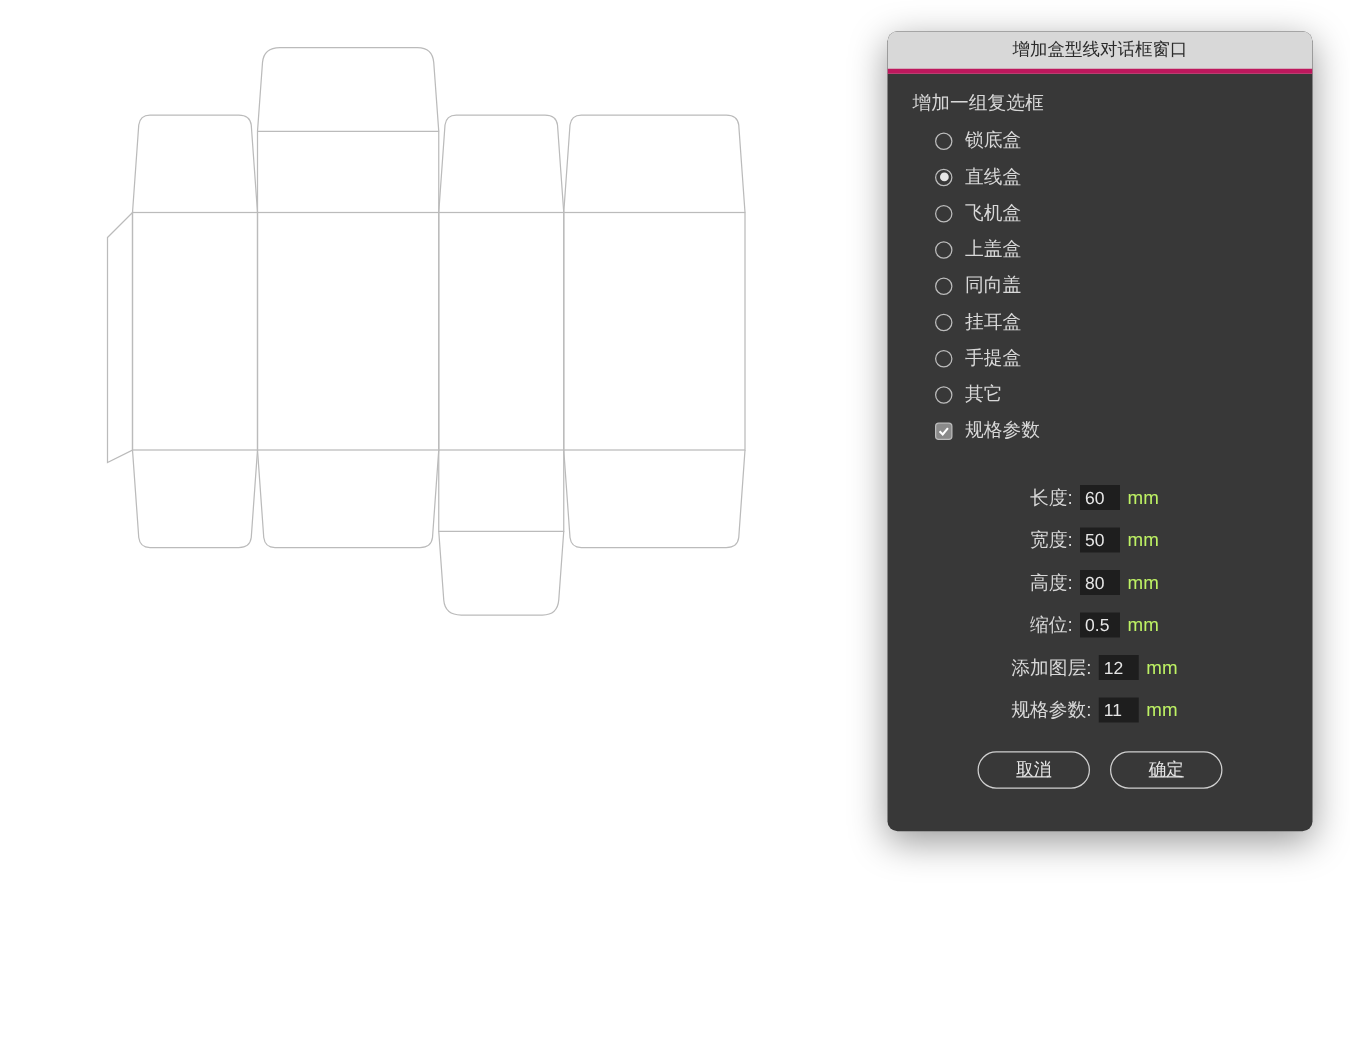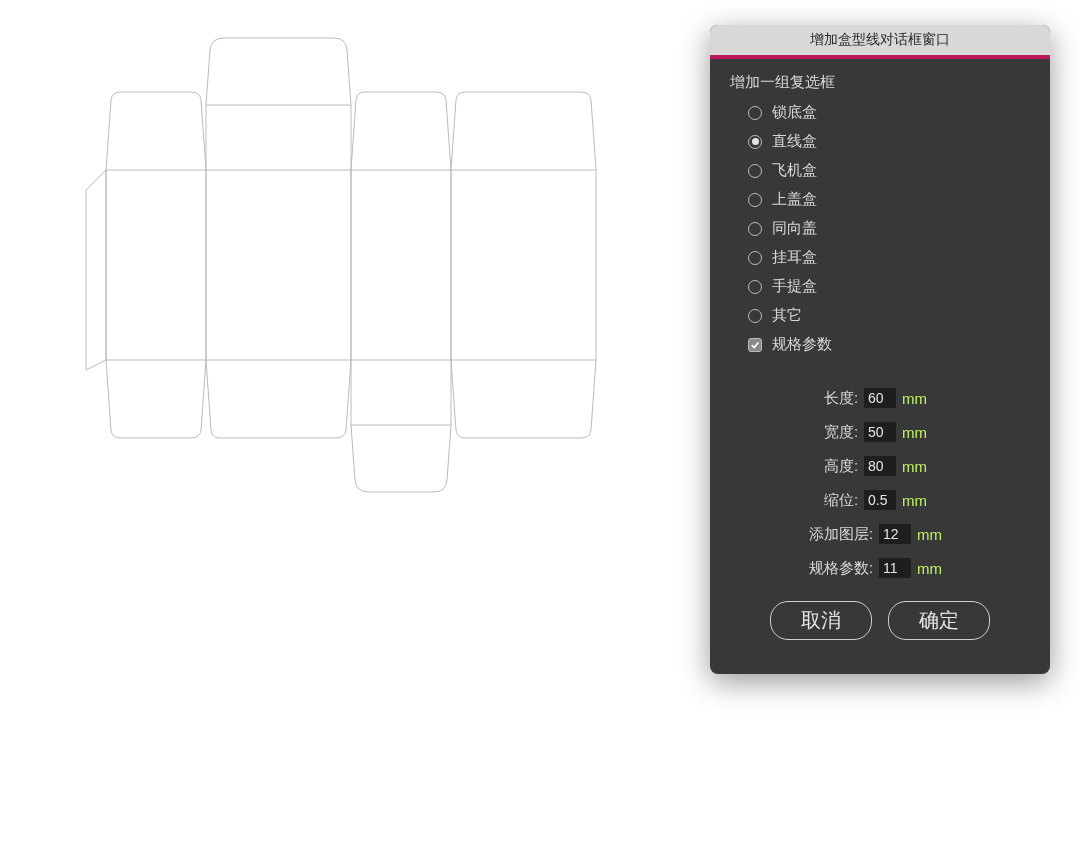--- a/index.html
+++ b/index.html
@@ -160,23 +160,24 @@
   justify-content: center;
   gap: 16px;
   margin-top: 16px;
 }
 .btn {
   border: 1.5px solid #d0d0d0;
   background: transparent;
   color: #e6e6e6;
   border-radius: 18px;
   padding: 5px 30px;
-  font-size: 20px;
+  font-size: 14px;
   cursor: pointer;
   font-family: inherit;
+  text-decoration: underline;
 }
 </style>
 </head>
 <body>
 
 <div class="canvas-area">
   <svg class="dieline" width="580" height="510" viewBox="0 0 580 510">
 
     <path d="M 10 170 L 30 150 L 30 340 L 10 350 Z"></path>
 

